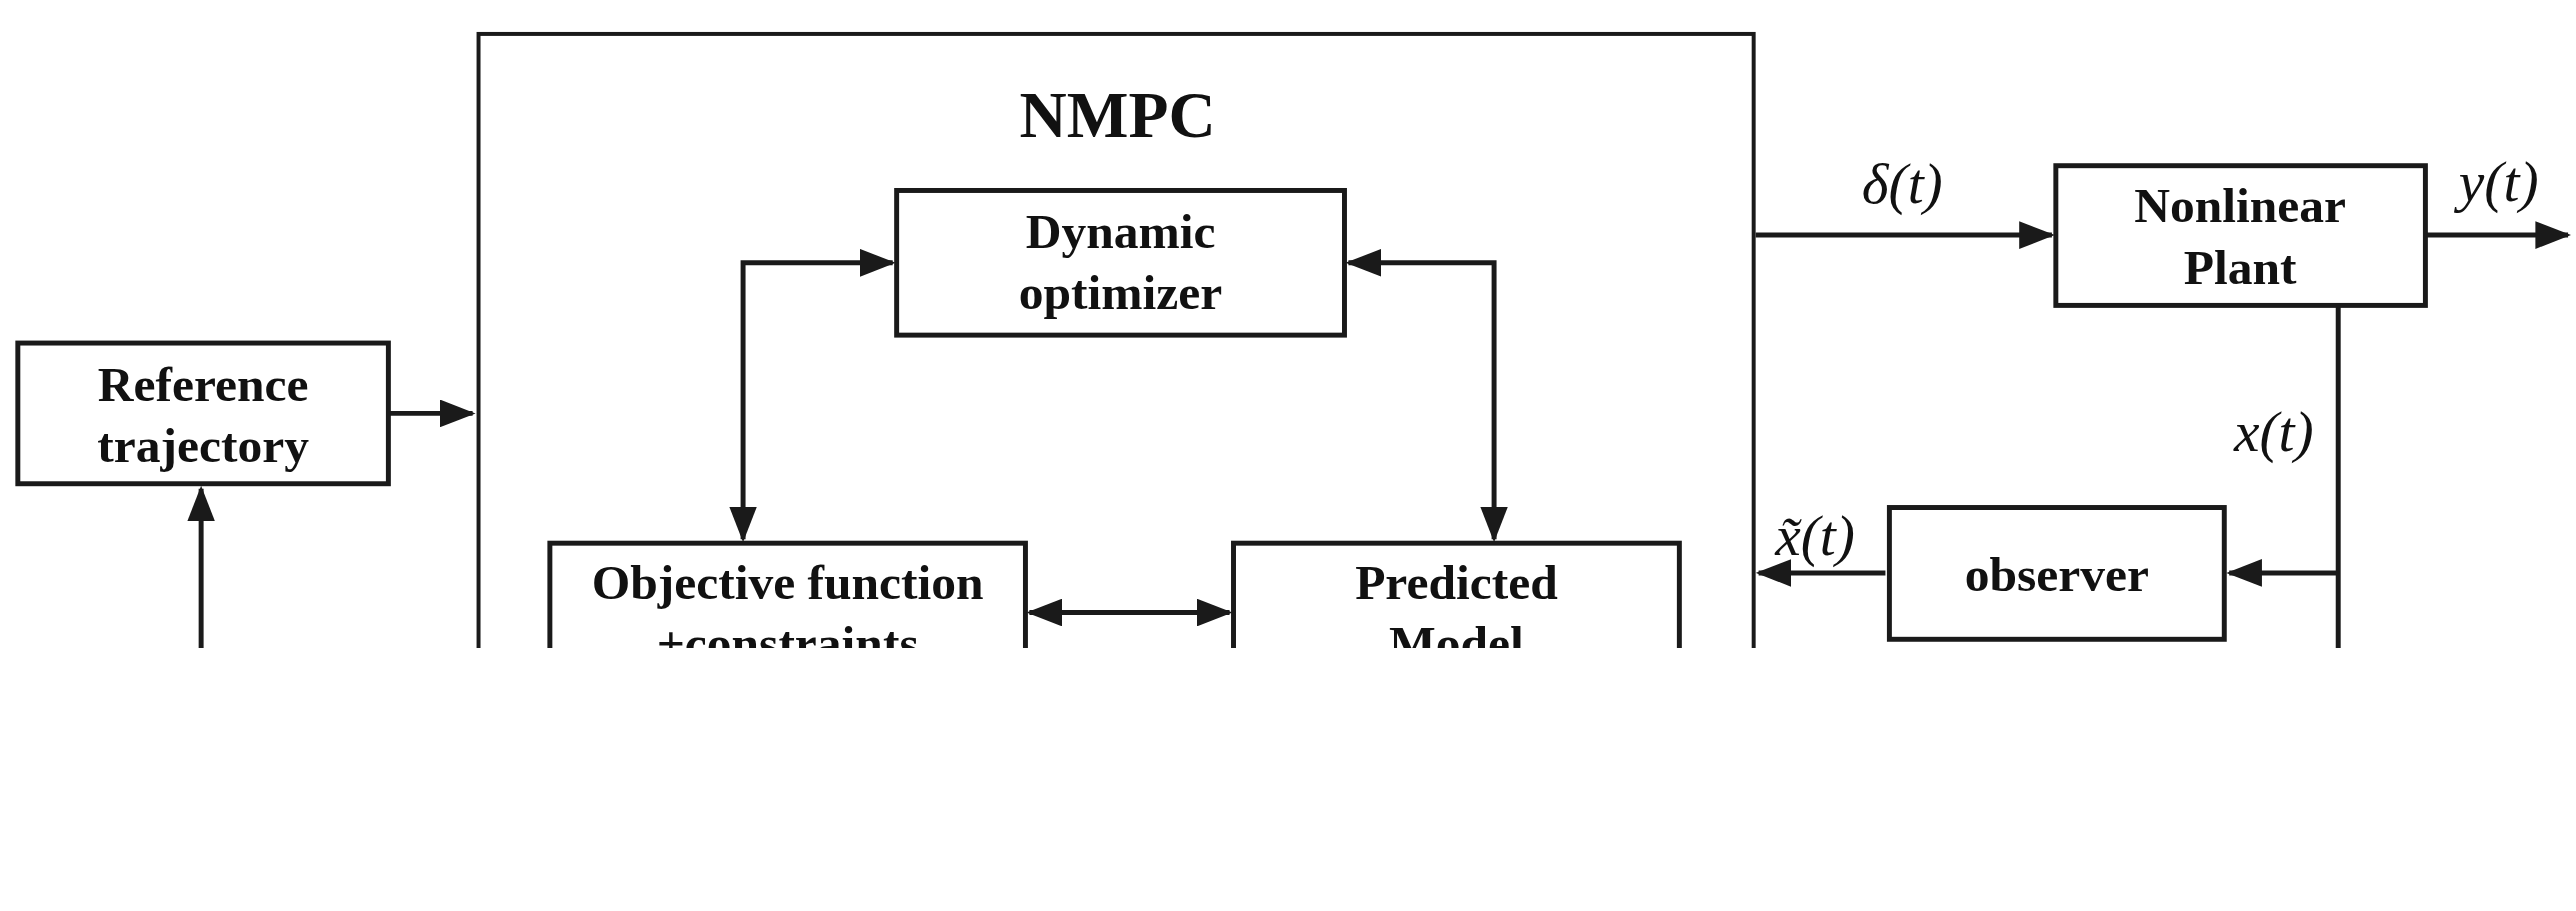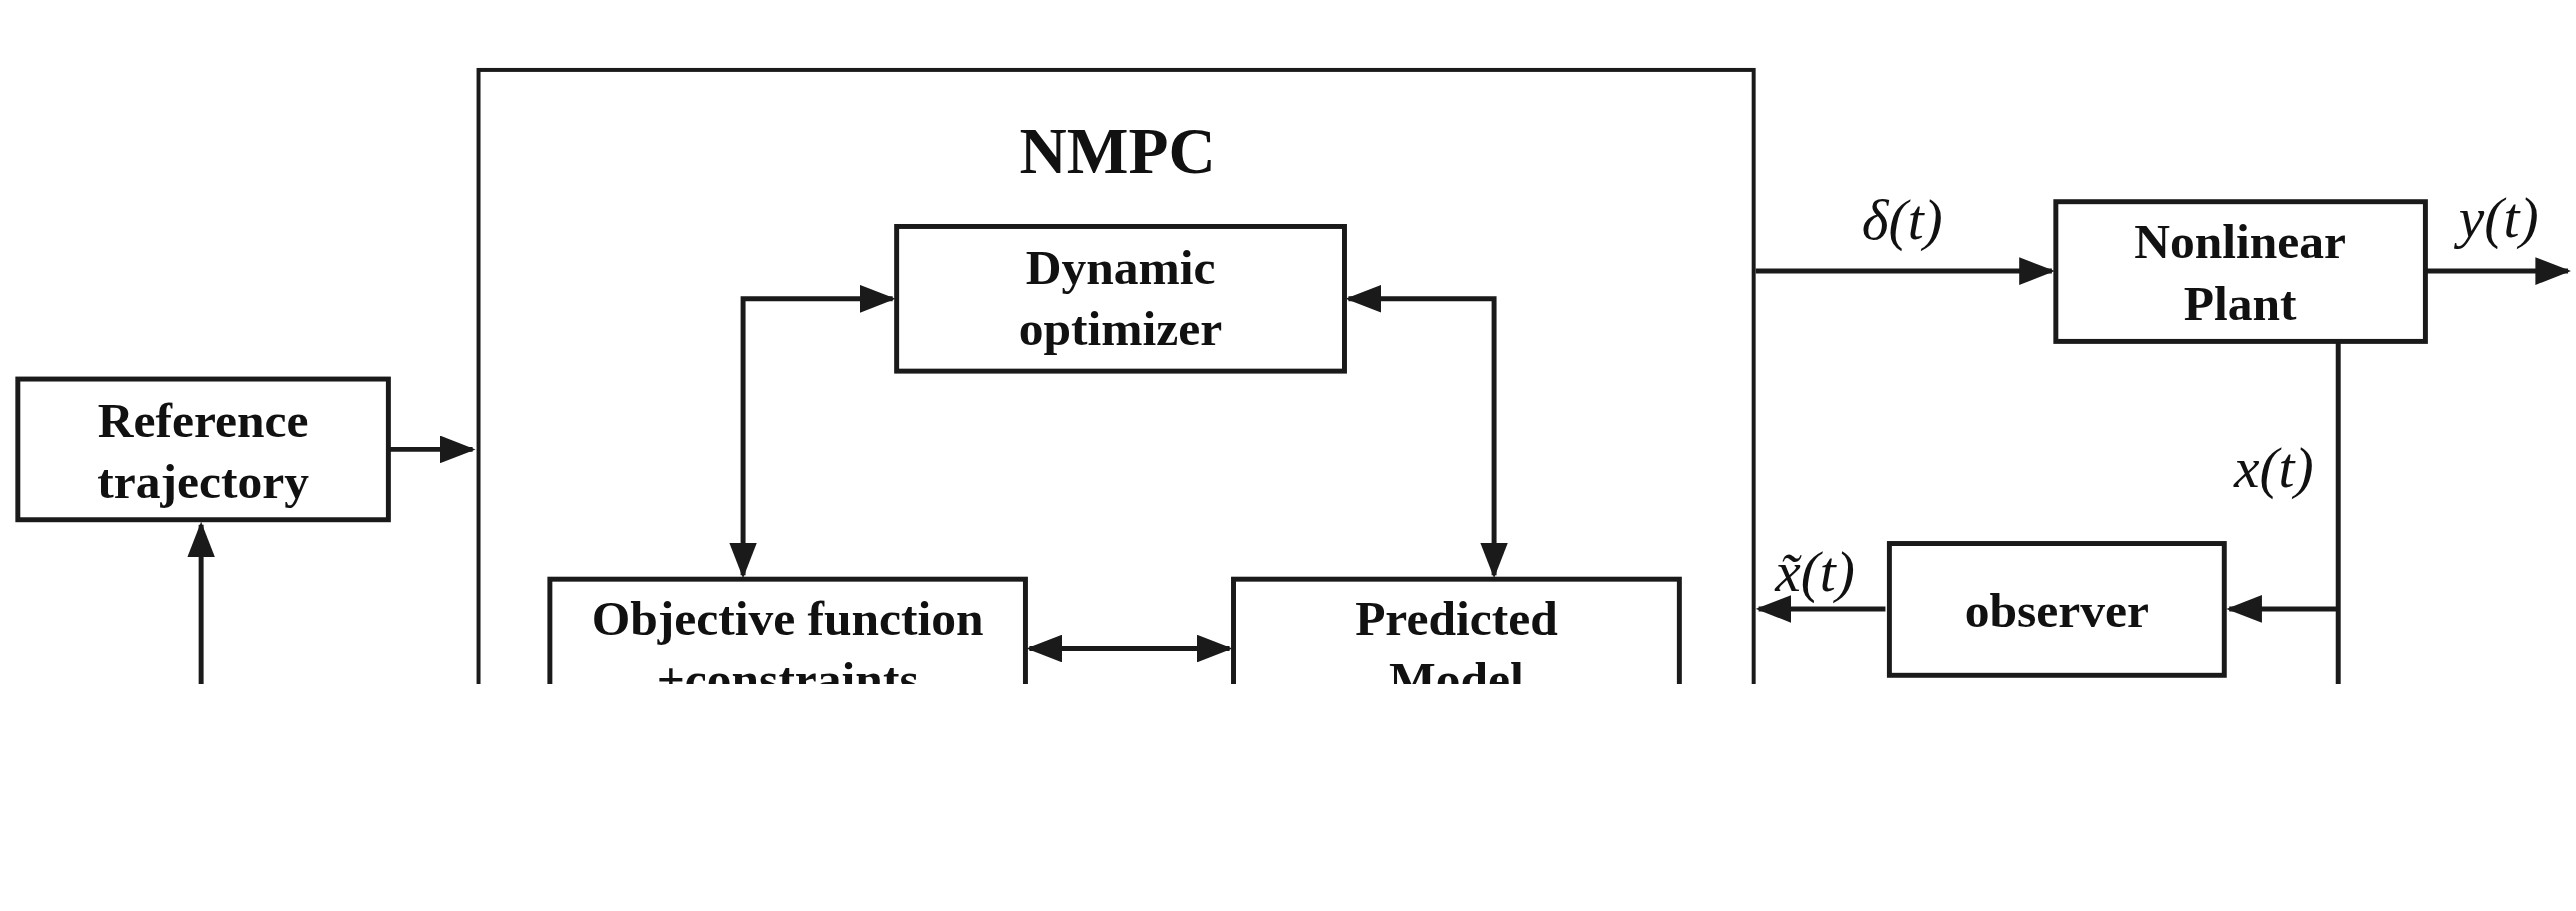--- a/index.html
+++ b/index.html
@@ -3,21 +3,20 @@
 <meta charset="utf-8">
 <title>NMPC block diagram</title>
 <style>
   html, body { margin: 0; padding: 0; background: #ffffff; }
   .stage {
     position: relative;
     width: 2576px;
     height: 648px;
     background: #ffffff;
     overflow: hidden;
-    margin-top: 36px;
   }
   svg { display: block; width: 2576px; height: 912px; }
   .box {
     fill: #ffffff;
     stroke: #1a1a1a;
     stroke-width: 5;
   }
   .outer-box {
     fill: none;
     stroke: #1a1a1a;

